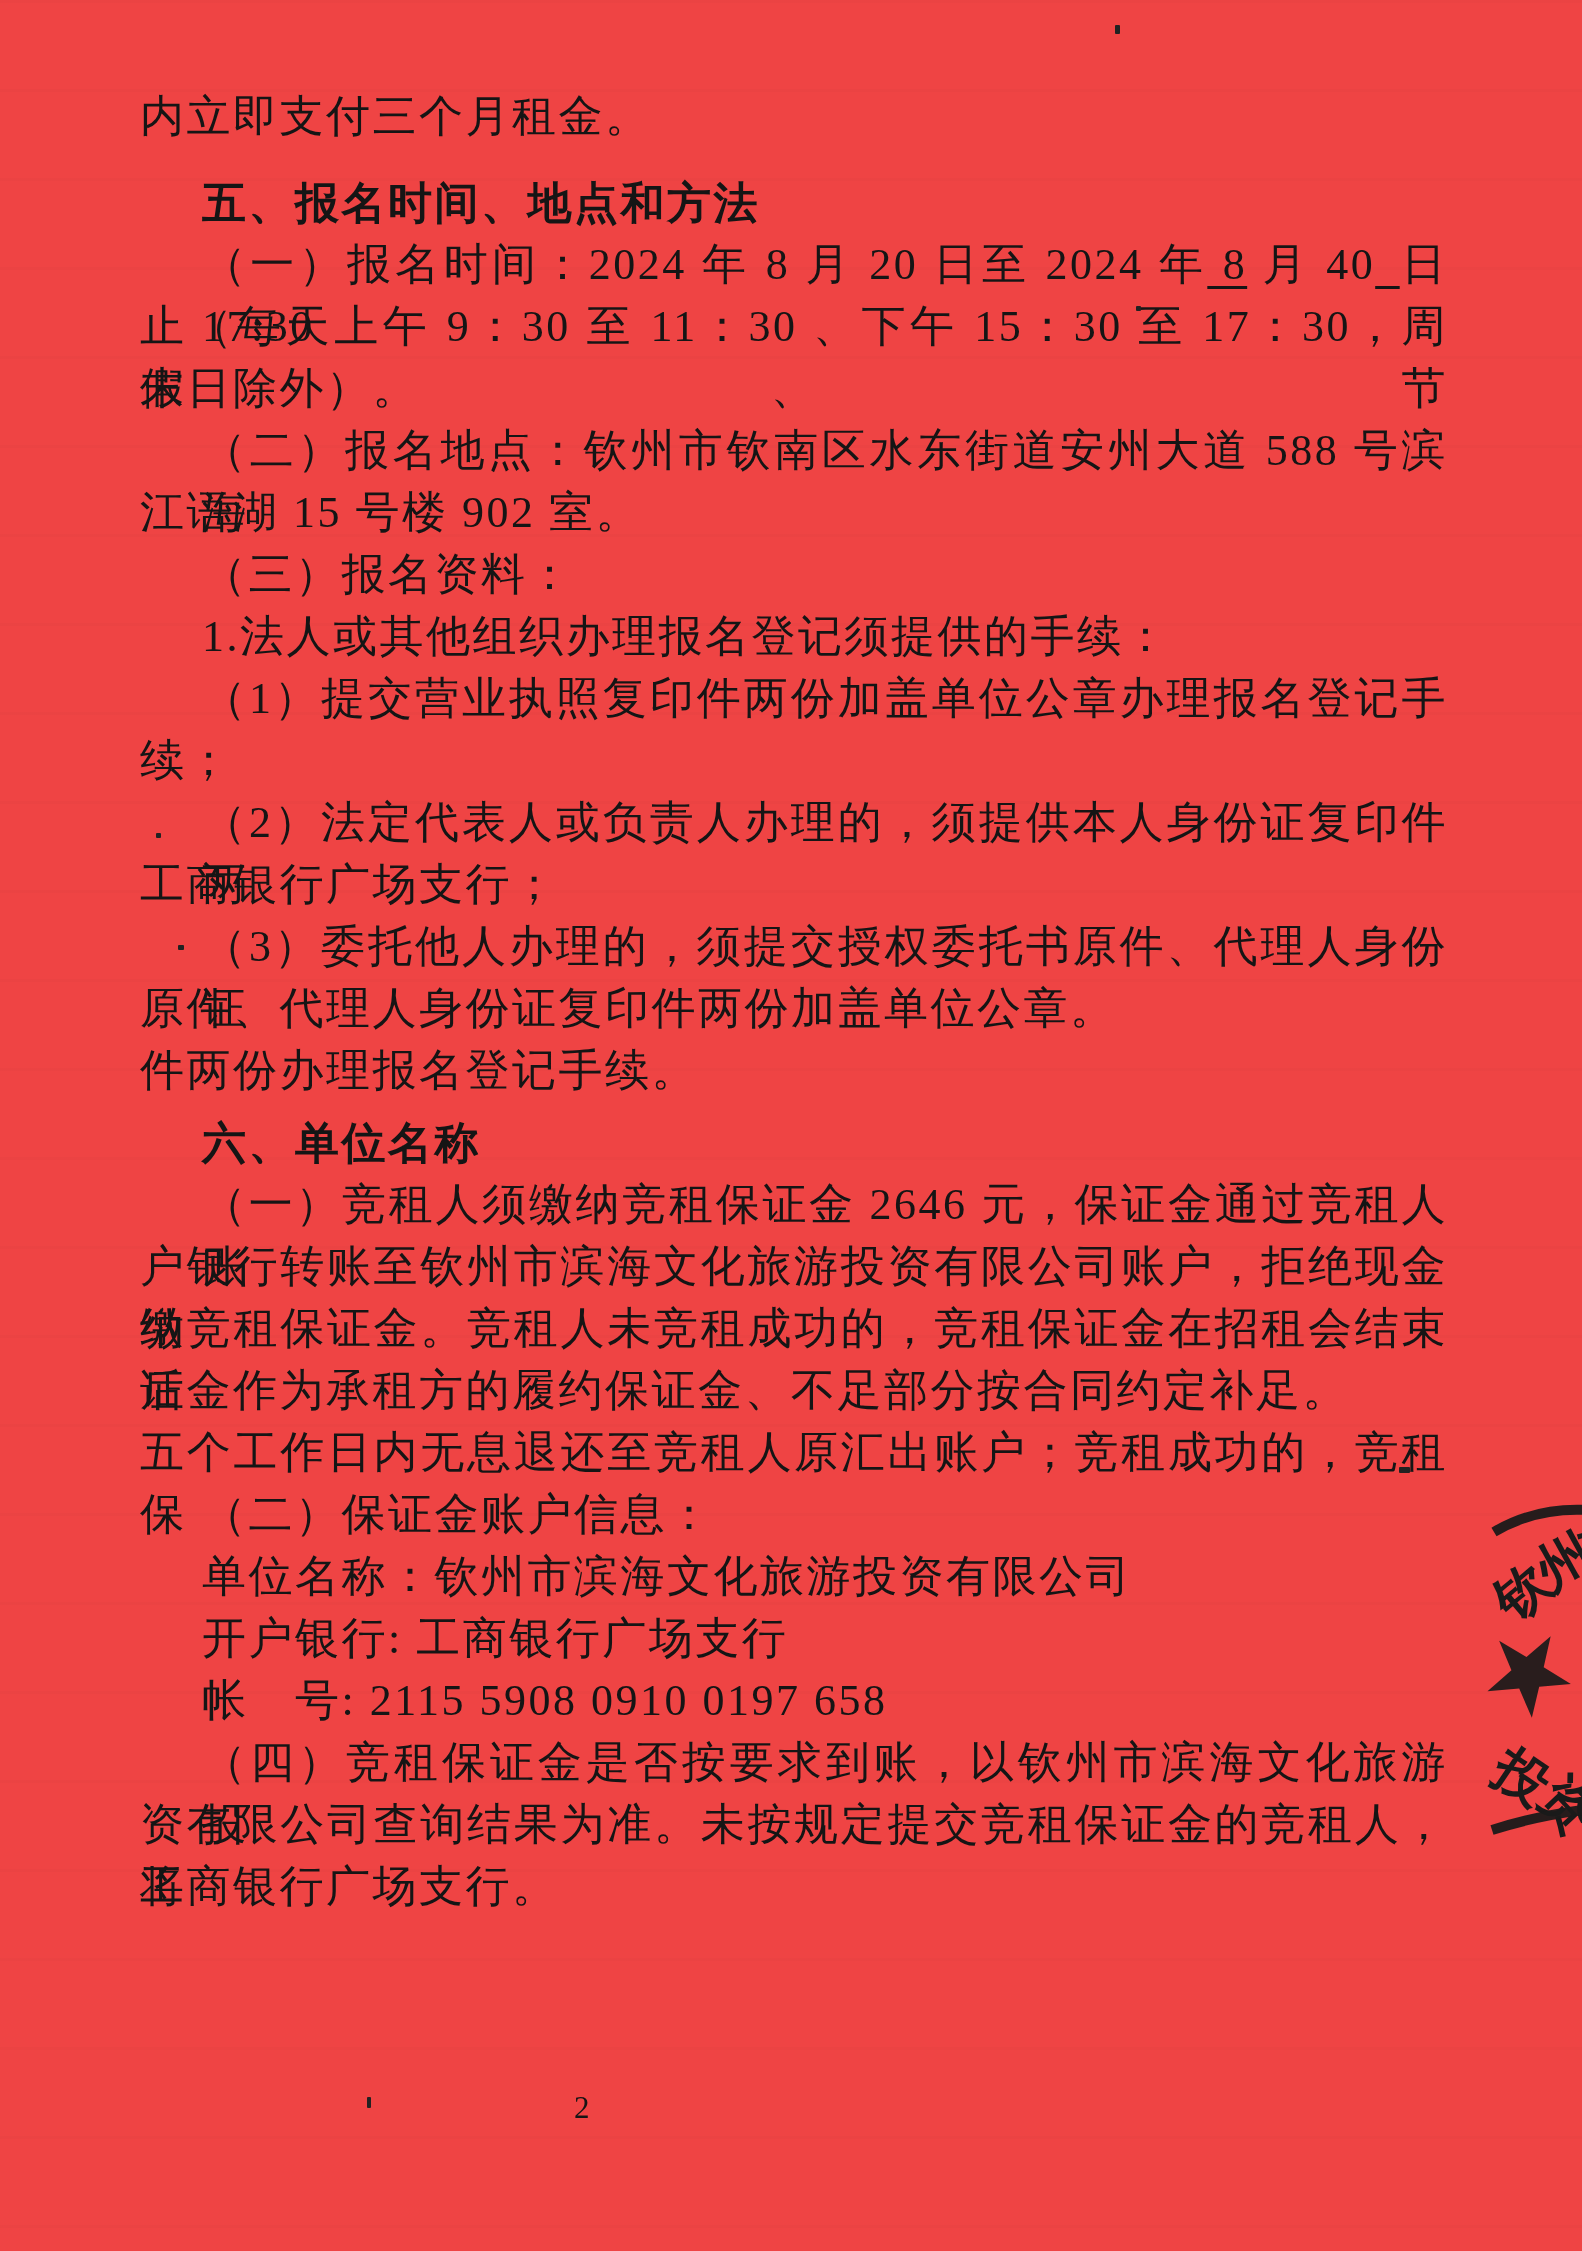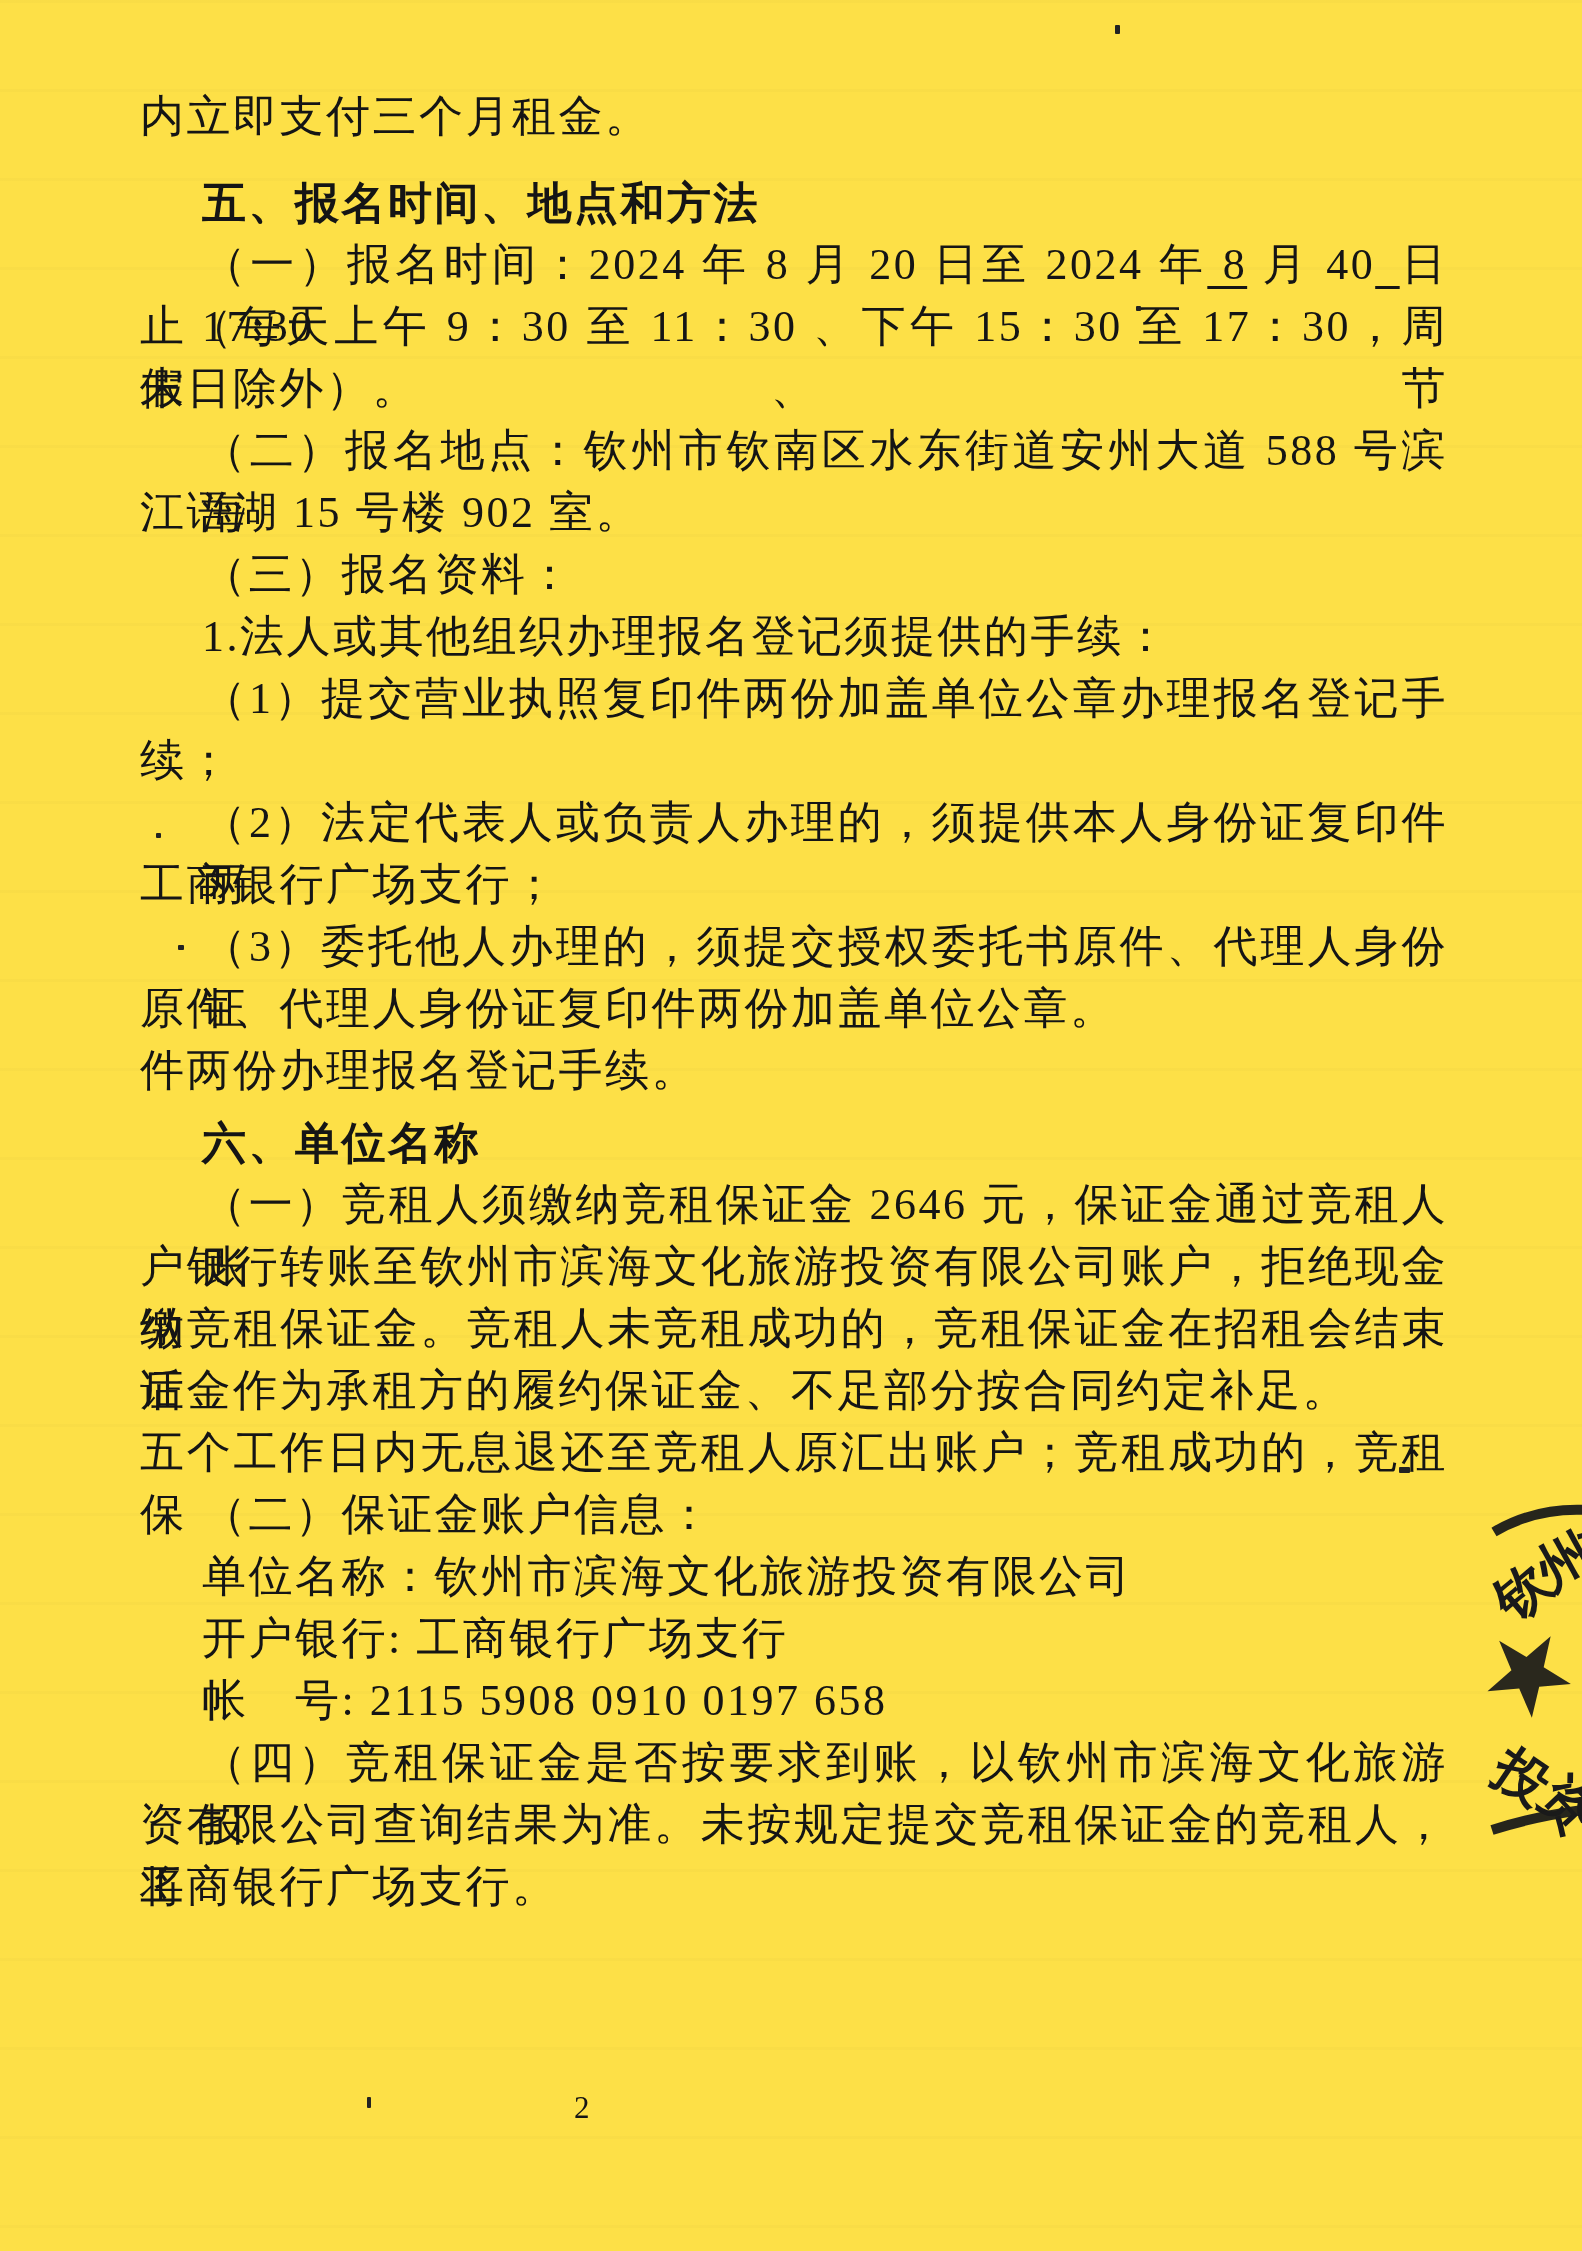--- a/index.html
+++ b/index.html
@@ -1,19 +1,19 @@
 <!DOCTYPE html>
 <html><head>
 <meta charset="utf-8">
 <style>
   html,body{margin:0;padding:0;background:#ffffff;}
   .page{
     position:relative;
     width:1582px;height:2251px;
-    background:#fde047;
+    background:#ef4444;
     overflow:hidden;
     font-family:"Liberation Serif","DejaVu Serif",serif;
     color:#151515;
   }
   
   .page::before{
     content:"";
     position:absolute;inset:0;
     background:repeating-linear-gradient(
       180deg,

